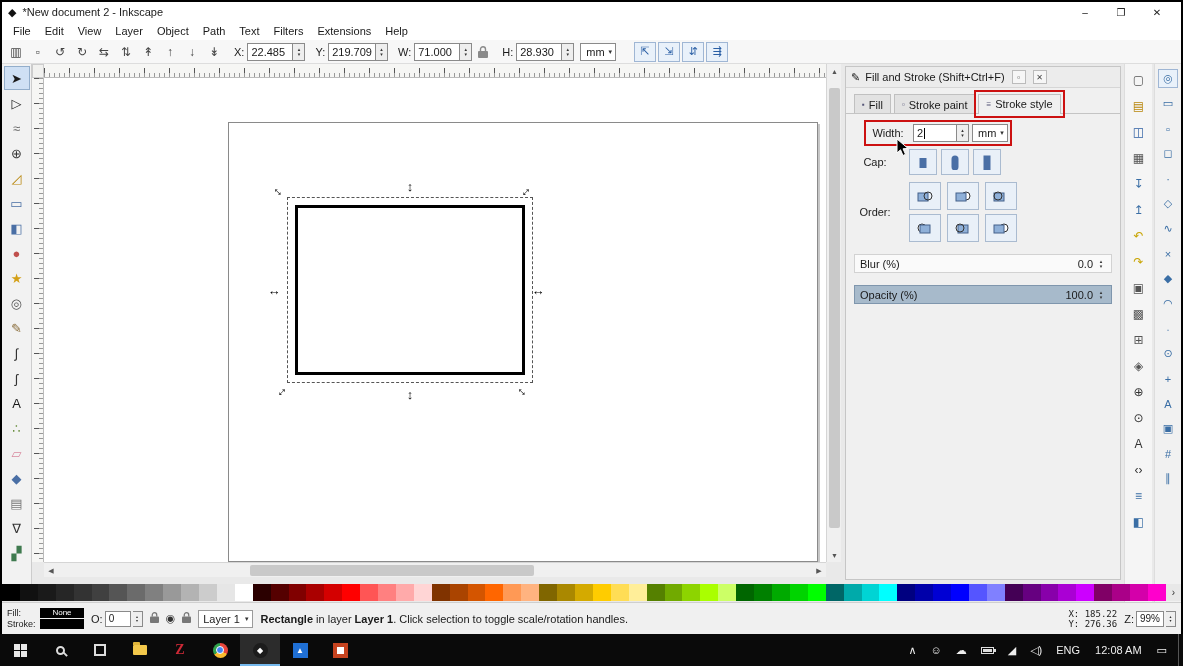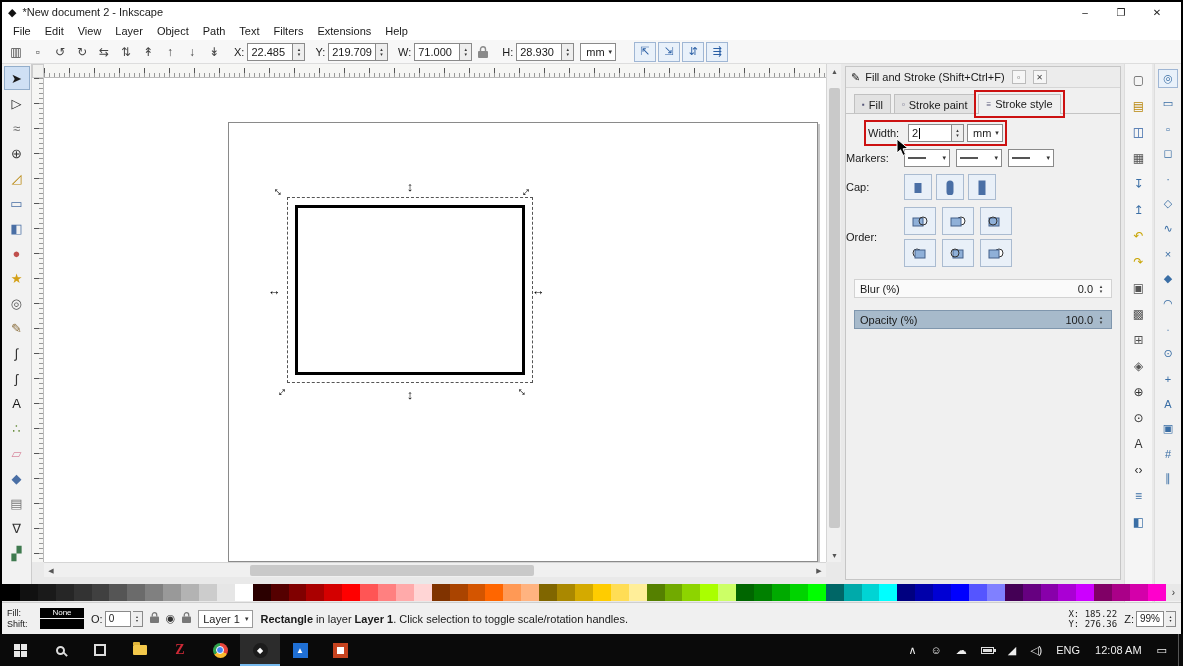--- a/index.html
+++ b/index.html
@@ -96,21 +96,21 @@
   .dock-header .hbtn { margin-left:2px; width:14px; height:14px; border:1px solid #bbb; background:#f6f6f6;
     display:flex; align-items:center; justify-content:center; font-size:8px; color:#444; }
   .dock-header .hbtn:first-of-type { margin-left:auto; }
   .dock-tabs { display:flex; gap:3px; padding:6px 8px 0; border-bottom:1px solid #c4c4c4; }
   .dock-tab { display:flex; align-items:center; gap:4px; padding:3px 7px 2px;
     border:1px solid #c0c0c0; border-bottom:none; background:#e2e2e2; }
   .dock-tab .tab-ic { font-size:8px; color:#557; }
   .dock-tab[data-name="tab-stroke-style"] { background:#f0f0f0; position:relative; z-index:2;
     outline:2px solid #cc1111; outline-offset:2px; margin-bottom:-1px; padding-bottom:4px; }
   .fs-row { display:flex; align-items:center; margin:7px 8px 0 0; }
-  .fs-label { width:58px; text-align:left; flex:none; }
+  .fs-label { width:58px; text-align:center; margin-right:5px; flex:none; }
   .width-ann { display:flex; align-items:center; outline:2px solid #cc1111; outline-offset:2px;
     margin-left:22px; margin-top:3px; }
   .width-ann .fs-label { width:40px; }
   .combo { height:18px; border:1px solid #8a8a8a; background:#fff; display:flex;
     align-items:center; padding:0 3px; gap:3px; }
   .combo::after { content:"▾"; font-size:7px; color:#333; margin-left:auto; }
   .dash-line { width:58px; height:0; border-top:1px solid #222; }
   .marker-dash { width:18px; height:0; border-top:2px solid #555; }
   .fs-btn { width:28px; height:26px; margin-right:4px; border:1px solid #aabbd0;
     background:#e9f0f8; display:flex; align-items:center; justify-content:center; }
@@ -452,32 +452,20 @@
             <span style="border-left:1px solid #000;height:11px;margin-left:1px;" data-name="text-caret"></span>
         </span>
         <span class="spin" data-name="spinner"></span>
         <span class="select" style="margin-left:3px;" data-name="width-units-select">
           <span>mm</span>
         </span>
       </span>
     </div>
 
 
-    <div class="fs-row">
-      <span class="fs-label" data-name="markers-label">Markers:</span>
-      <span class="combo" style="width:46px;margin-right:6px;" data-name="start-marker-select">
-          <span class="marker-dash" data-name="marker-icon"></span>
-        </span>
-      <span class="combo" style="width:46px;margin-right:6px;" data-name="mid-marker-select">
-          <span class="marker-dash" data-name="marker-icon"></span>
-        </span>
-      <span class="combo" style="width:46px;" data-name="end-marker-select">
-          <span class="marker-dash" data-name="marker-icon"></span>
-        </span>
-    </div>
 
 
     <div class="fs-row">
       <span class="fs-label" data-name="cap-label">Cap:</span>
       <span class="fs-btn" data-name="cap-butt-button">
         <svg width="16" height="16" data-name="butt-cap-icon">
             <line x1="8" y1="4" x2="8" y2="14" stroke="#4a6fa5" stroke-width="7" stroke-linecap="butt"></line>
           </svg>
       </span>
       <span class="fs-btn" data-name="cap-round-button">
@@ -737,21 +725,21 @@
 
   <div class="abs statusbar" data-name="status-bar">
     <span class="fs-ind" data-name="fill-stroke-indicator">
       <span class="row">
         <span class="lab" data-name="fill-label">Fill:</span>
         <span class="sw-fill" data-name="fill-swatch">
             <span>None</span>
           </span>
       </span>
       <span class="row">
-        <span class="lab" data-name="stroke-label">Shift:</span>
+        <span class="lab" data-name="stroke-label">Stroke:</span>
         <span class="sw-stroke" data-name="stroke-swatch"></span>
       </span>
     </span>
     <span class="o-group" data-name="opacity-field-group">
       <span data-name="opacity-field-label">O:</span>
       <span class="mini-input" data-name="selection-opacity-input">
           <span>0</span>
         </span>
       <span class="mini-spin" data-name="spinner"></span>
     </span>

